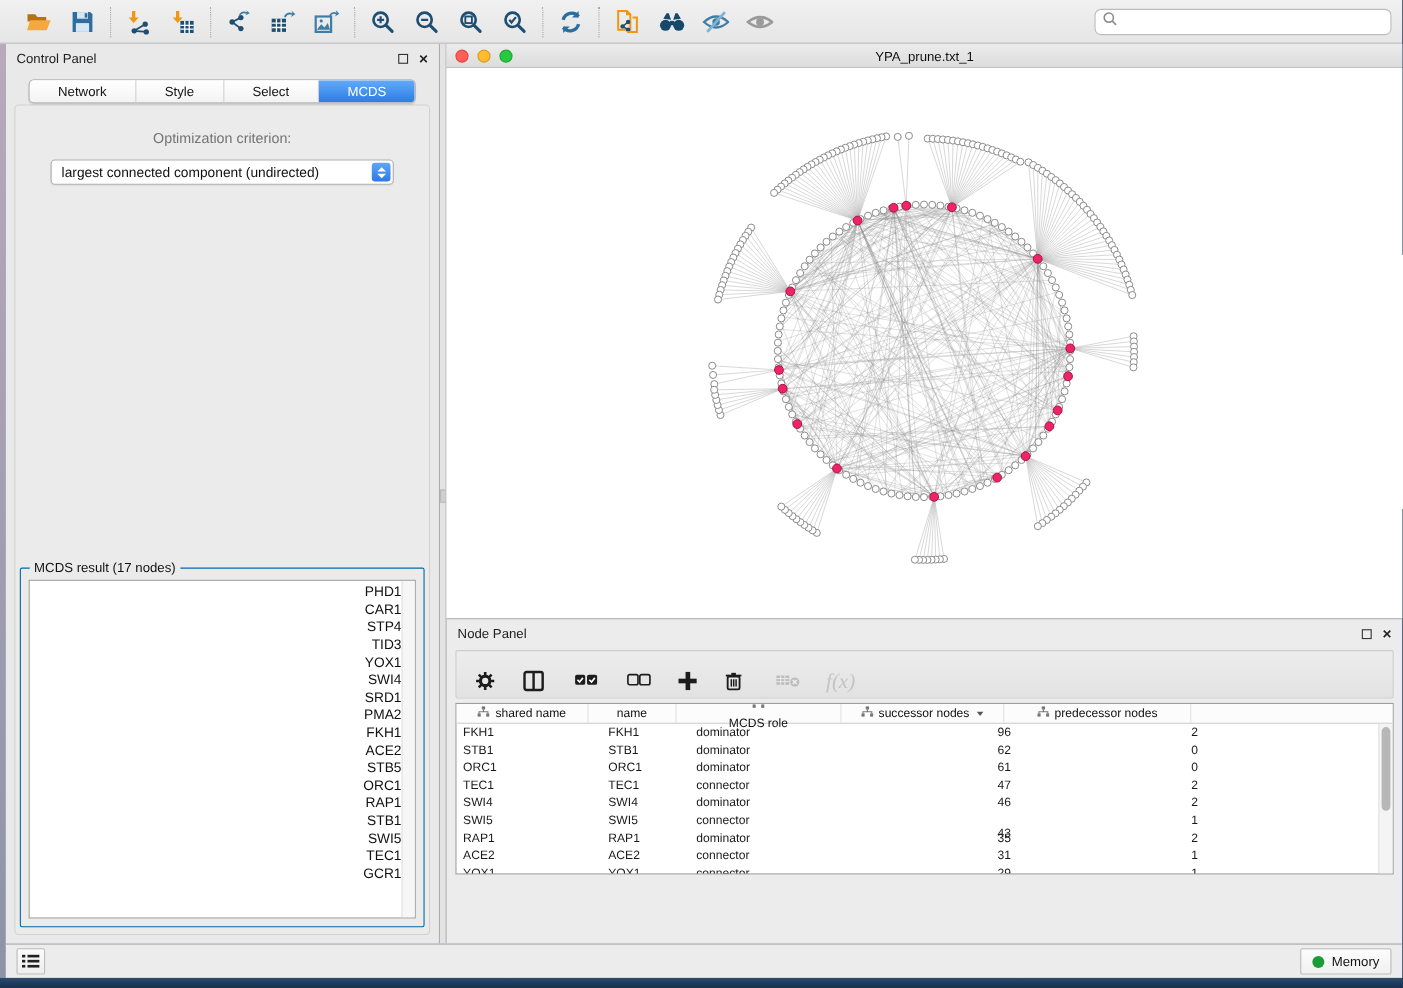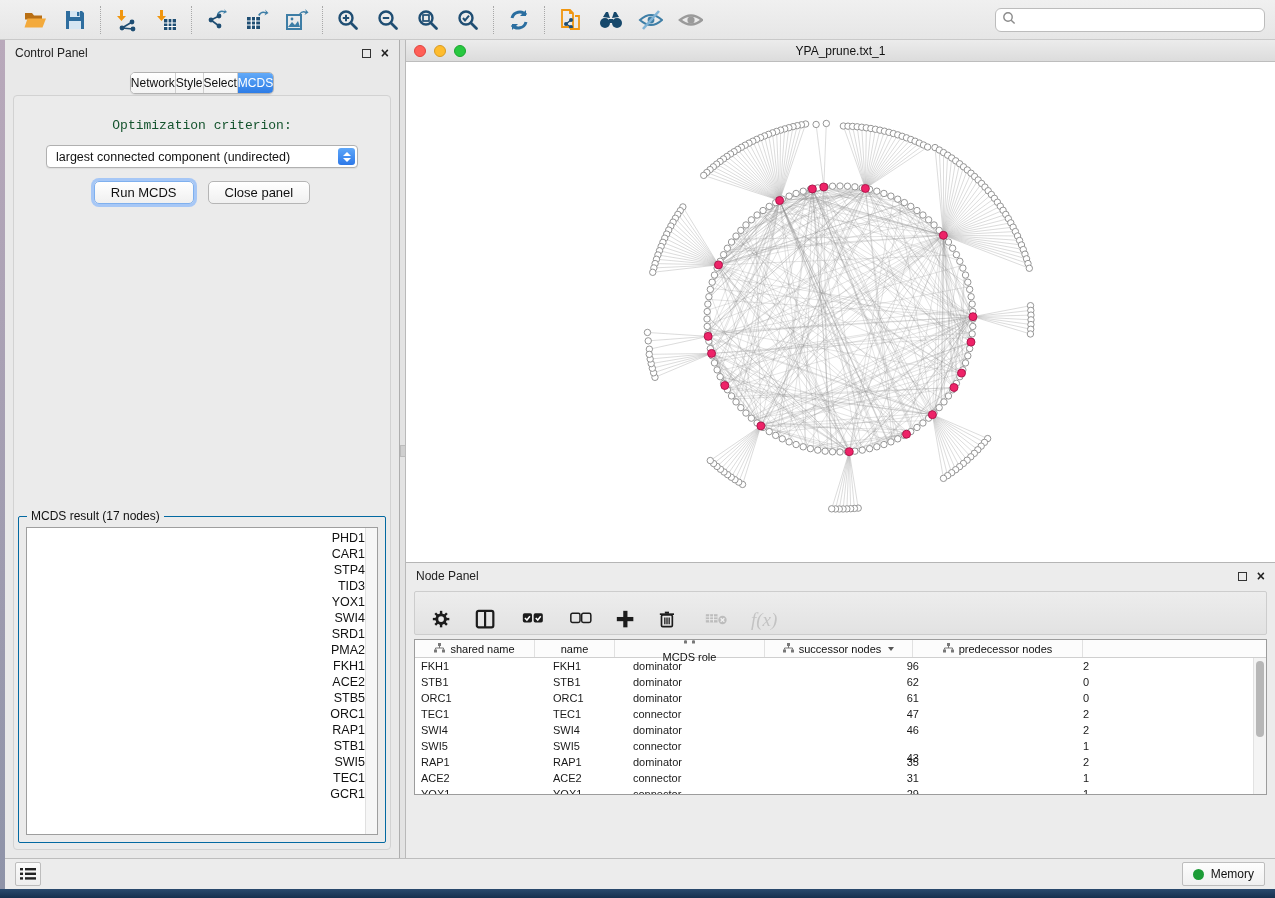--- a/index.html
+++ b/index.html
@@ -37,30 +37,30 @@
     position:absolute; left:5px; top:40px; width:395px; bottom:40px;
     background:#e9e9e9; border-right:1px solid #aeaeae;
   }
   .panel-titlebar { height:26px; display:flex; align-items:center; padding:0 10px; font-size:12px; color:#222; }
   .panel-title { flex:1; }
   .panel-winbtns { display:flex; align-items:center; gap:10px; }
   .float-btn { width:9px; height:9px; border:1.6px solid #333; display:inline-block; }
   .close-btn { font-size:14px; font-weight:bold; color:#222; line-height:9px; }
 
   .segmented { display:inline-flex; border:1px solid #b2b2b2; border-radius:5px; background:#fff; box-shadow:0 1px 1px rgba(0,0,0,.08); overflow:hidden; }
-  .segment { padding:3px 0; font-size:12px; color:#111; background:linear-gradient(#ffffff,#f3f3f3); border-left:1px solid #cfcfcf; white-space:nowrap; }
+  .segment { padding:3px 26px; font-size:12px; color:#111; background:linear-gradient(#ffffff,#f3f3f3); border-left:1px solid #cfcfcf; white-space:nowrap; }
   .segment:first-child { border-left:none; }
   .segment.active { background:linear-gradient(#62aaf8,#2d7ce6); color:#fff; }
 
   .cp-tabs-row { text-align:center; margin-top:6px; position:relative; z-index:2; }
   .cp-inner {
     position:absolute; left:8px; right:8px; top:55px; bottom:8px;
     border:1px solid #cwcwcw; border:1px solid #d2d2d2; border-radius:4px; background:#ebebeb;
   }
-  .opt-label { text-align:center; font-size:13px; color:#14532d; margin-top:22px;font-family:Liberation Mono, monospace; }
+  .opt-label { text-align:center; font-size:13px; color:#737373; margin-top:22px; }
   .dropdown {
     margin:12px auto 0; width:312px; height:23px; background:#fff; border:1px solid #b0b0b0; border-radius:4px;
     display:flex; align-items:center; font-size:12.5px; color:#111; padding-left:9px; position:relative;
     box-shadow:0 1px 1px rgba(0,0,0,.06);
   }
   .dd-stepper {
     position:absolute; right:2px; top:2px; bottom:2px; width:17px; border-radius:3px;
     background:linear-gradient(#5ea7f9,#2d78e8); display:flex; flex-direction:column; align-items:center; justify-content:center; gap:2px;
   }
   .dd-up { width:0;height:0;border-left:4px solid transparent;border-right:4px solid transparent;border-bottom:4px solid #fff; }
@@ -321,24 +321,20 @@
       </span>
   </div>
   <div class="cp-inner">
     <div class="opt-label">Optimization criterion:</div>
     <div class="dropdown">
       <span>largest connected component (undirected)</span>
       <span class="dd-stepper">
           <span class="dd-up"></span>
           <span class="dd-down"></span>
         </span>
-    </div>
-    <div class="btn-row">
-      <button class="mac-btn focused">Run MCDS</button>
-      <button class="mac-btn">Close panel</button>
     </div>
     <div class="result-group">
       <span class="result-legend">MCDS result (17 nodes)</span>
       <div class="result-list">
         <div class="result-items" id="result-items">
             <div>PHD1</div>
             <div>CAR1</div>
             <div>STP4</div>
             <div>TID3</div>
             <div>YOX1</div>

